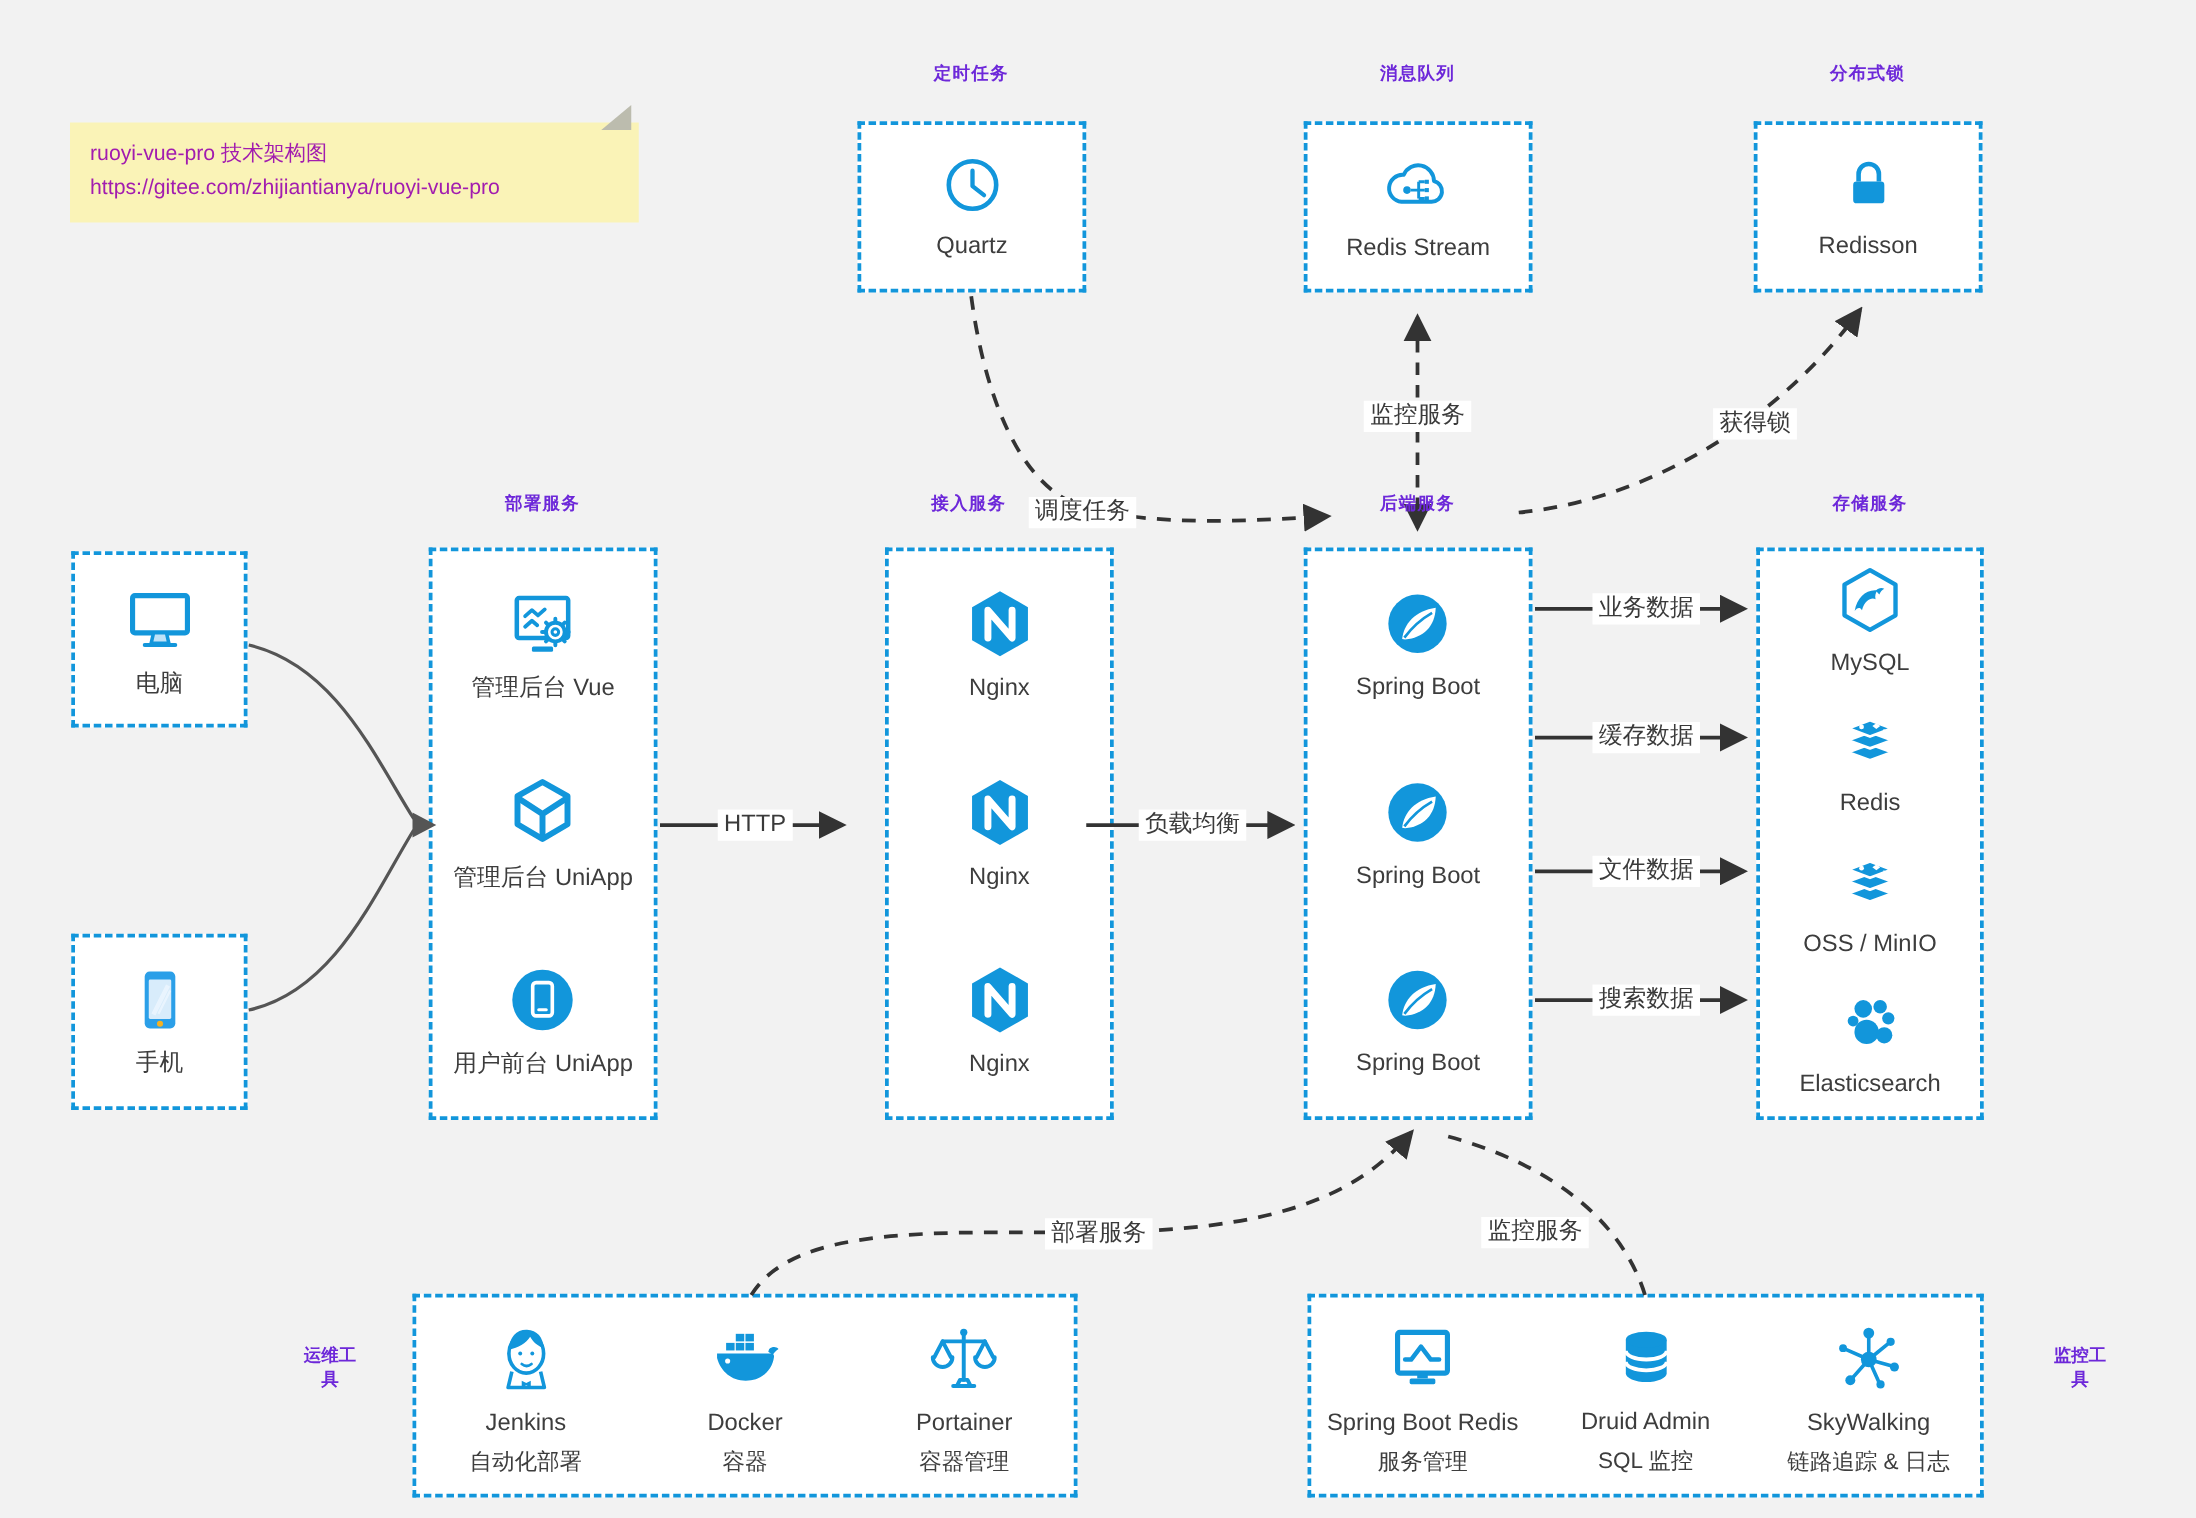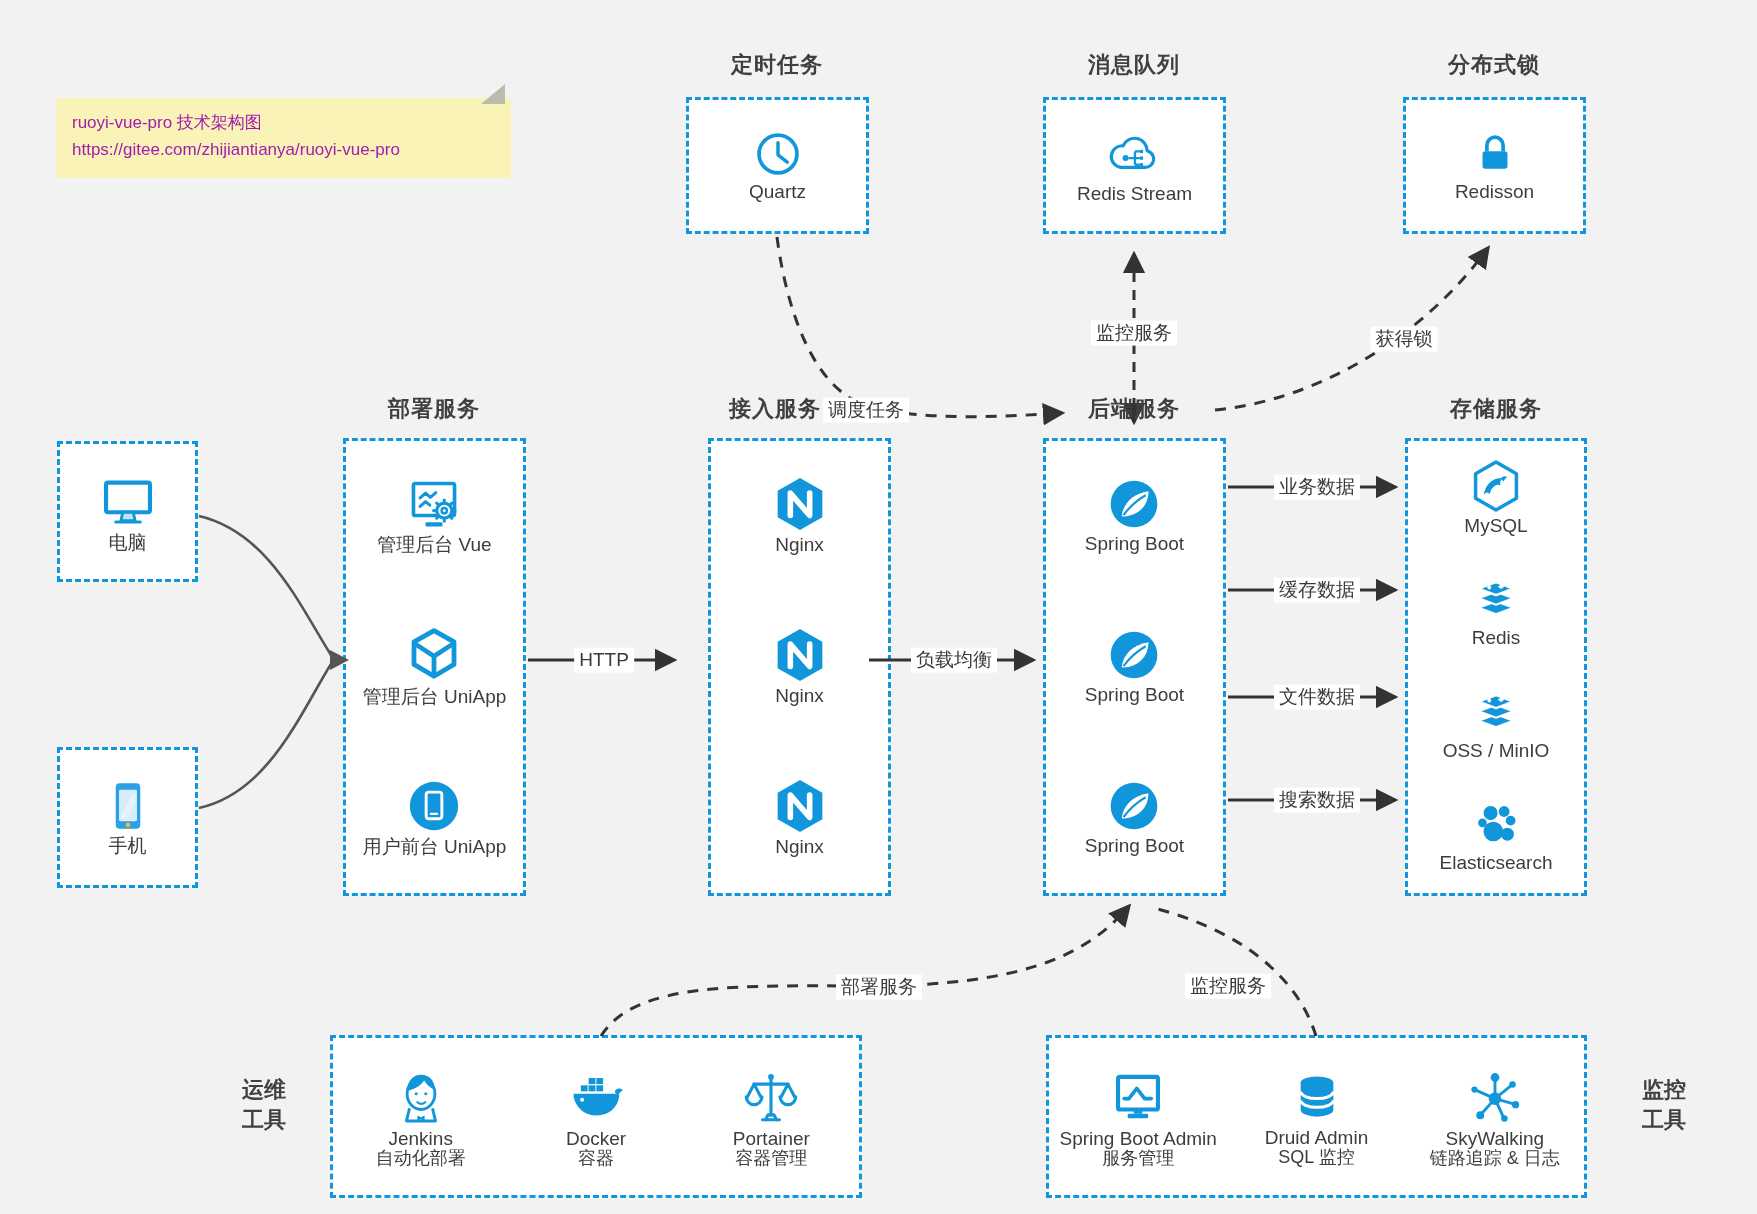--- a/index.html
+++ b/index.html
@@ -4,25 +4,25 @@
 <style>
   html,body{margin:0;padding:0;background:#f2f2f2;font-family:"Liberation Sans","DejaVu Sans",sans-serif;}
   .canvas{position:relative;width:1757px;height:1214px;background:#f2f2f2;overflow:hidden;}
 
   .wires{position:absolute;left:0;top:0;z-index:3;pointer-events:none;}
 
   .dashed-box{position:absolute;box-sizing:border-box;border:3px dashed #1296db;background:#ffffff;
     display:flex;flex-direction:column;align-items:center;justify-content:space-around;z-index:2;}
   .row-box{flex-direction:row;align-items:center;justify-content:flex-end;padding-top:6px;}
 
-  .item{display:flex;flex-direction:column;align-items:center;flex:1;justify-content:center;}
+  .item{display:flex;flex-direction:column;align-items:center;gap:11px;flex:1;justify-content:center;}
   .item-label{font-size:19px;color:#3d3d3d;white-space:nowrap;line-height:1.25;text-align:center;}
   .item-sublabel{font-size:18px;color:#3d3d3d;white-space:nowrap;margin-top:-4px;text-align:center;}
 
-  .group-title{position:absolute;color:#404040;font-weight:bold;font-size:22px;white-space:nowrap;
+  .group-title{position:absolute;color:#6d28d9;font-weight:bold;font-size:14px;white-space:nowrap;
     transform:translateX(-50%);z-index:4;letter-spacing:1px;}
   .group-title.side{transform:none;white-space:normal;width:48px;text-align:center;line-height:1.35;letter-spacing:0;}
 
   .edge-label{position:absolute;transform:translate(-50%,-50%);background:#ffffff;padding:1px 5px;
     font-size:19px;color:#3a3a3a;white-space:nowrap;z-index:5;line-height:1.2;}
 
   .note{position:absolute;left:56px;top:98px;width:455px;height:80px;box-sizing:border-box;
     background:#faf3b7;padding:11px 16px;z-index:4;font-size:17px;color:#a21caf;line-height:1.6;}
   .note .fold{position:absolute;top:-14px;right:6px;width:0;height:0;border-style:solid;
     border-width:0 0 20px 24px;border-color:transparent transparent #bcbcae transparent;}
@@ -382,21 +382,21 @@
       <div class="item-label">Portainer</div>
       <div class="item-sublabel">容器管理</div>
     </div>
   </div>
 
   <div class="dashed-box row-box" style="left:1046px;top:1035px;width:541px;height:163px">
     <div class="item">
       <svg width="58" height="58" viewBox="0 0 48 48">
           <use href="#sym-sba" xlink:href="#sym-sba"></use>
         </svg>
-      <div class="item-label">Spring Boot Admin</div>
+      <div class="item-label">Spring Boot Redis</div>
       <div class="item-sublabel">服务管理</div>
     </div>
     <div class="item">
       <svg width="56" height="56" viewBox="0 0 48 48">
           <use href="#sym-druid" xlink:href="#sym-druid"></use>
         </svg>
       <div class="item-label">Druid Admin</div>
       <div class="item-sublabel">SQL 监控</div>
     </div>
     <div class="item">

